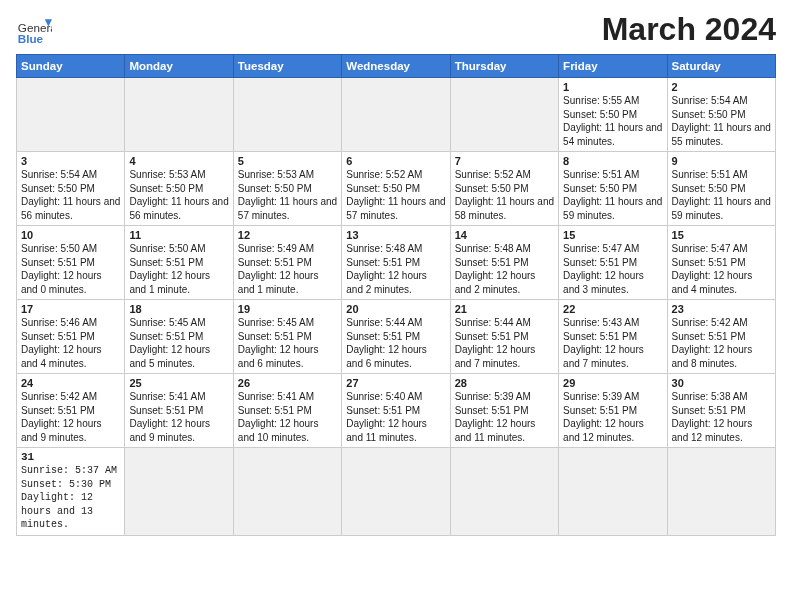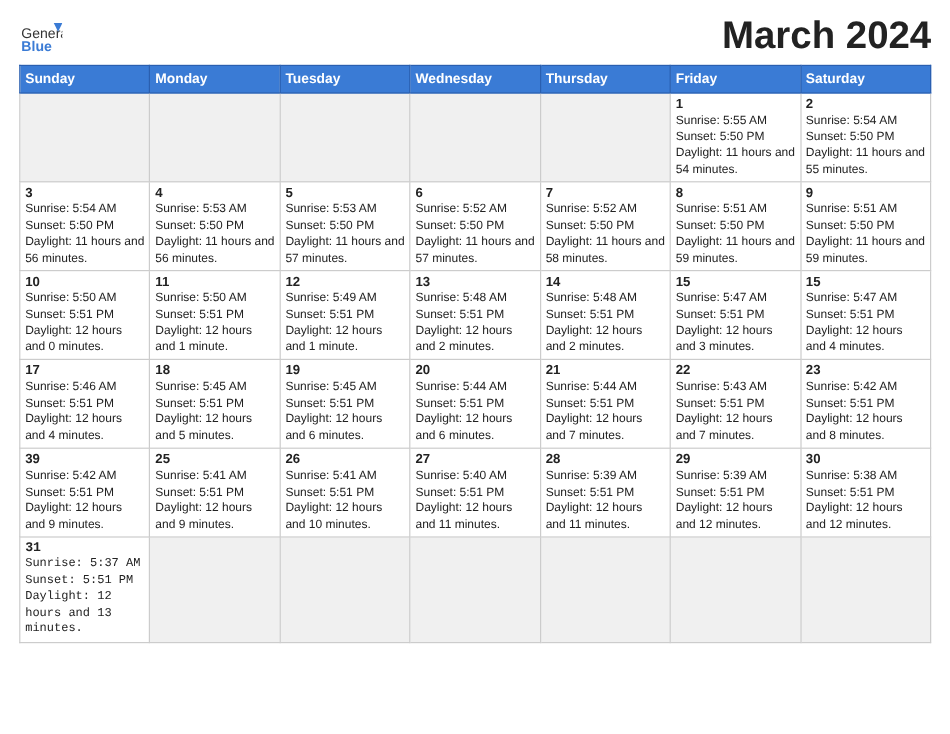--- a/index.html
+++ b/index.html
@@ -285,21 +285,21 @@
           <td>
             <span class="day-num">23</span>
             <div class="day-info">Sunrise: 5:42 AM
 Sunset: 5:51 PM
 Daylight: 12 hours
 and 8 minutes.</div>
           </td>
         </tr>
         <tr>
           <td>
-            <span class="day-num">39</span>
+            <span class="day-num">24</span>
             <div class="day-info">Sunrise: 5:42 AM
 Sunset: 5:51 PM
 Daylight: 12 hours
 and 9 minutes.</div>
           </td>
           <td>
             <span class="day-num">25</span>
             <div class="day-info">Sunrise: 5:41 AM
 Sunset: 5:51 PM
 Daylight: 12 hours
@@ -338,21 +338,21 @@
             <div class="day-info">Sunrise: 5:38 AM
 Sunset: 5:51 PM
 Daylight: 12 hours
 and 12 minutes.</div>
           </td>
         </tr>
         <tr>
           <td>
             <span class="day-num">31</span>
             <div class="day-info">Sunrise: 5:37 AM
-Sunset: 5:51 PM
+Sunset: 5:30 PM
 Daylight: 12 hours
 and 13 minutes.</div>
           </td>
           <td class="empty-cell"></td>
           <td class="empty-cell"></td>
           <td class="empty-cell"></td>
           <td class="empty-cell"></td>
           <td class="empty-cell"></td>
           <td class="empty-cell"></td>
         </tr>

